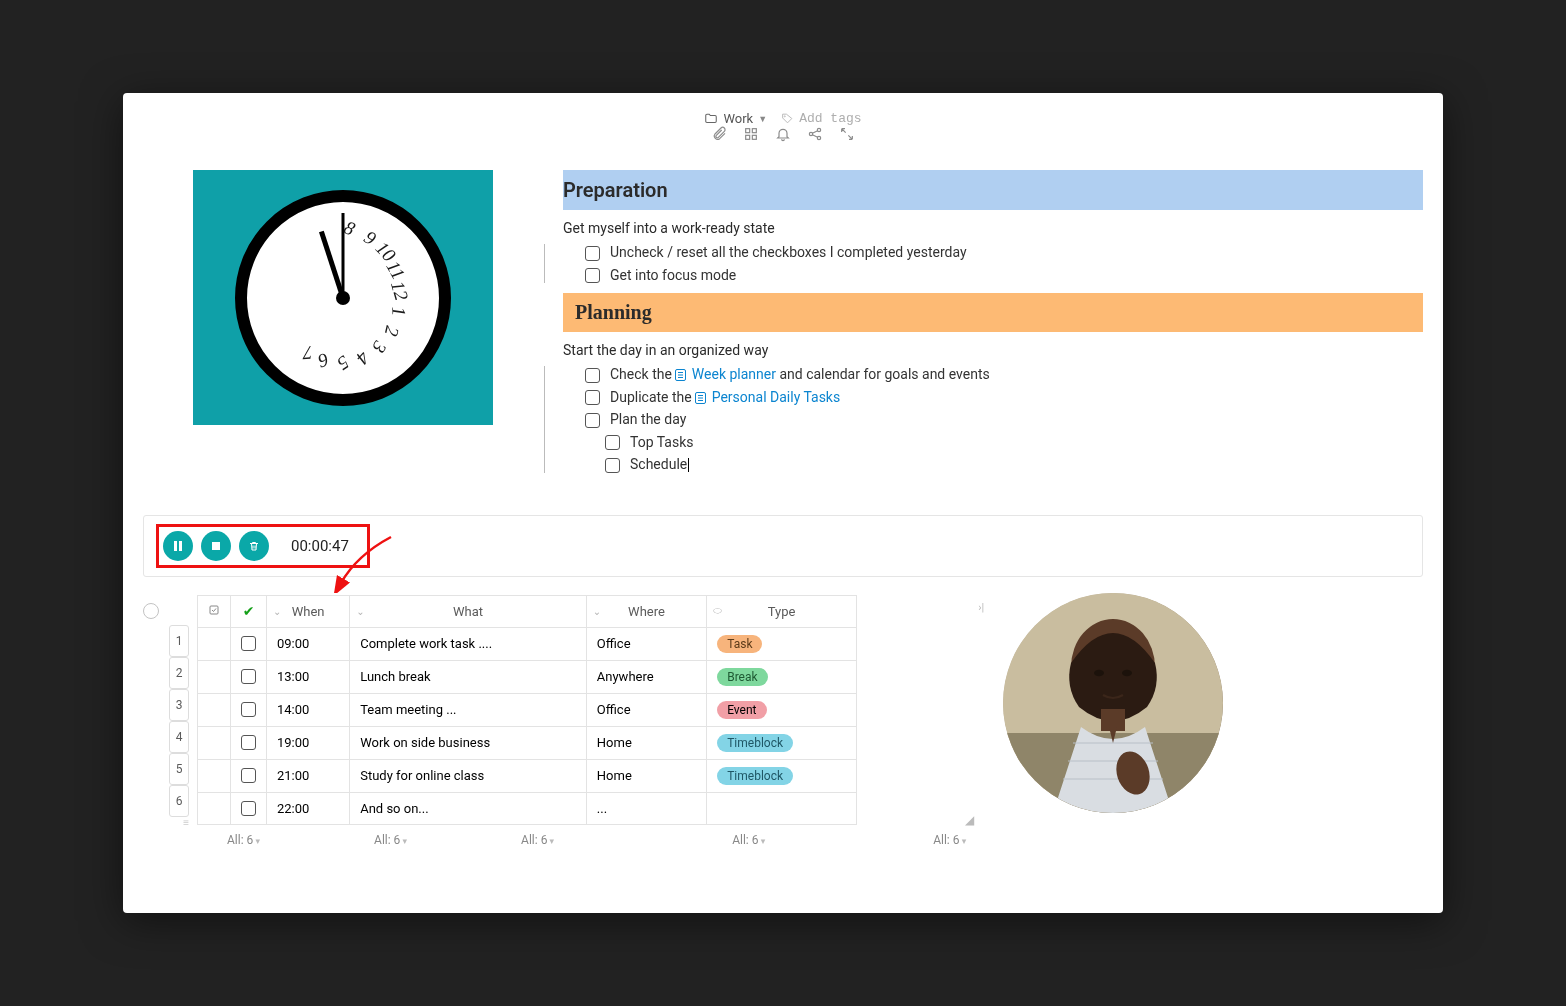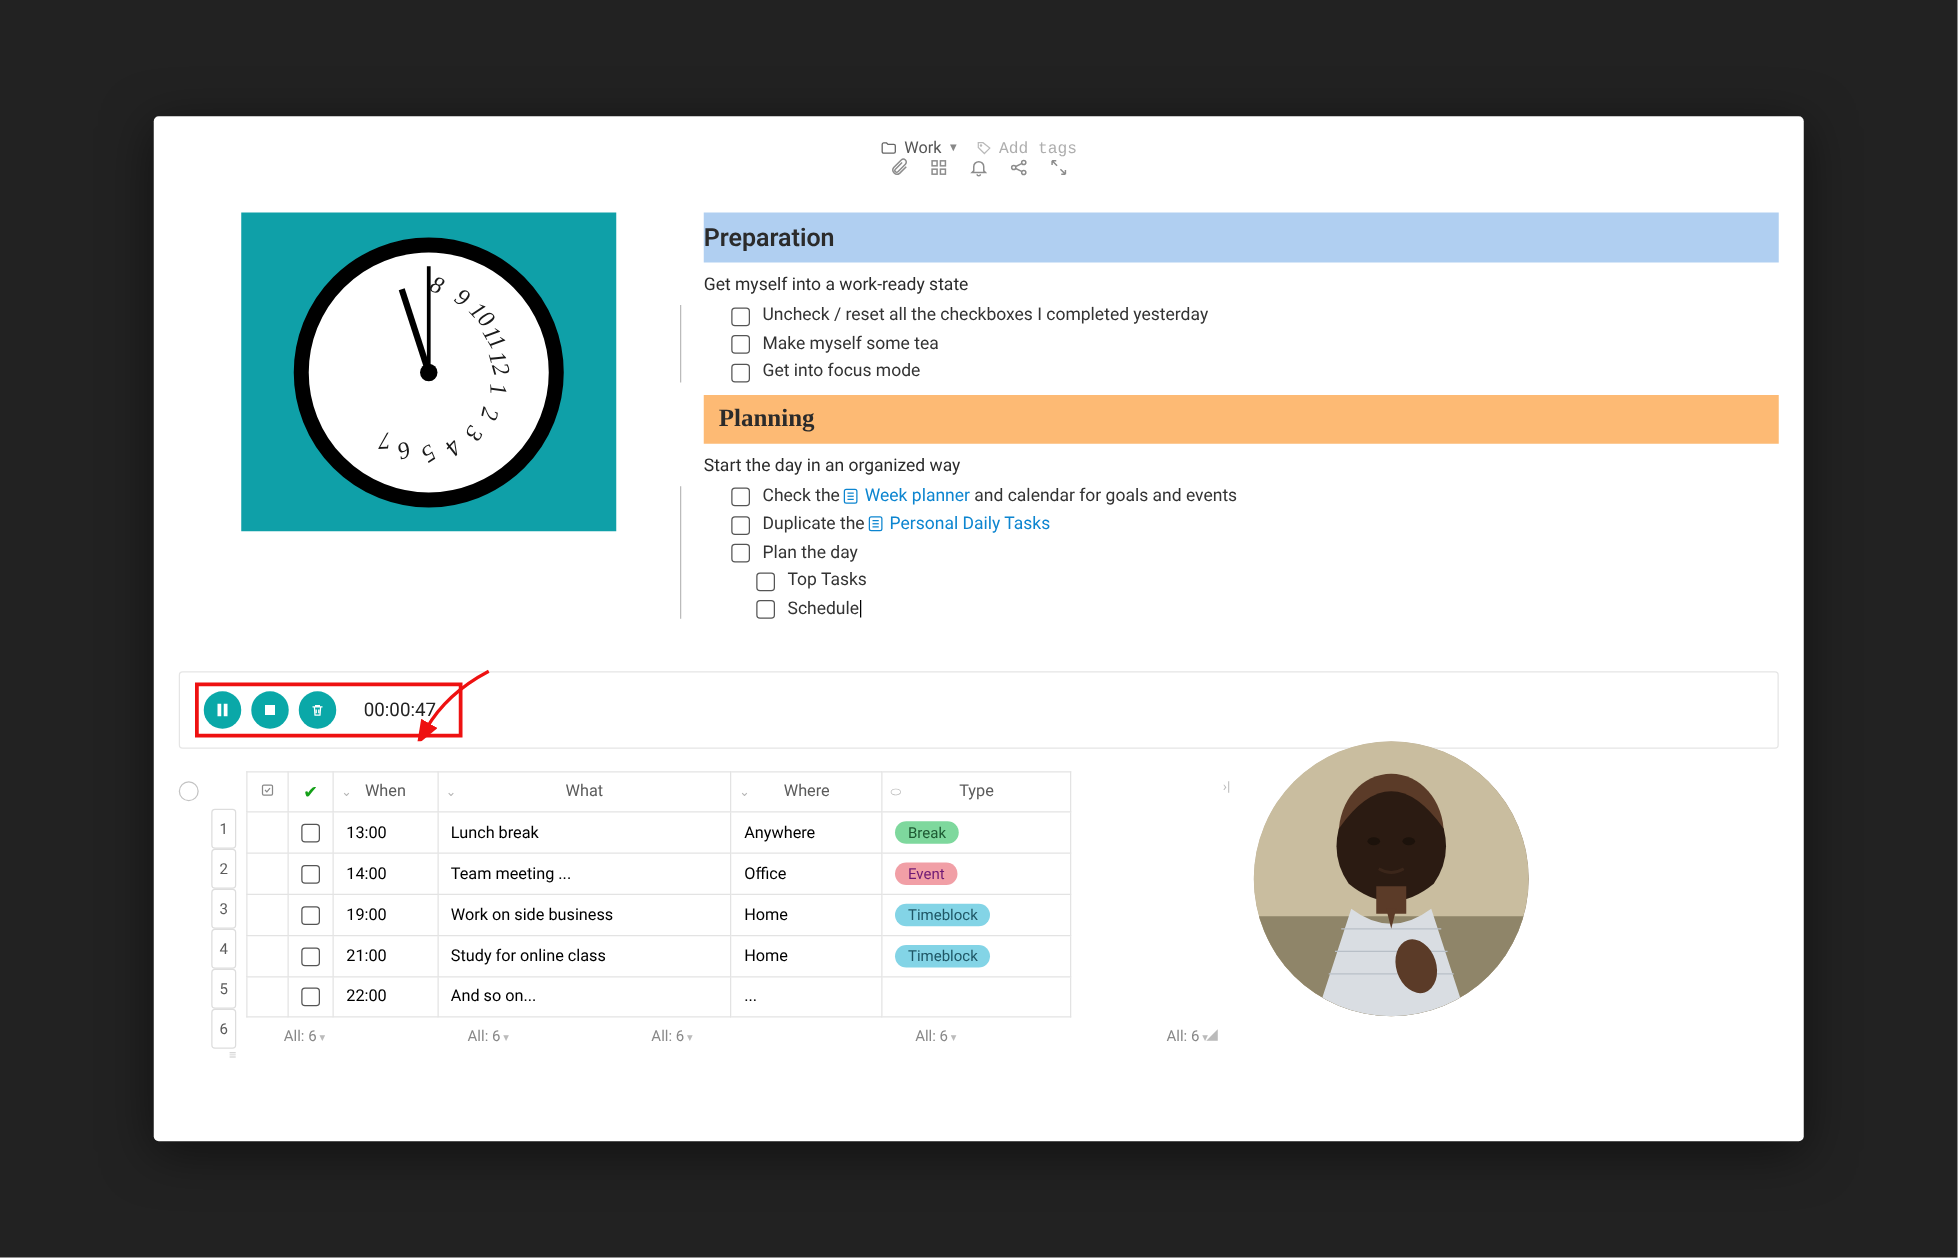--- a/index.html
+++ b/index.html
@@ -47,21 +47,21 @@
 .data-table { border-collapse: collapse; font-size: 13px; width: 660px; }
 .data-table th, .data-table td { border: 1px solid #e3e3e3; padding: 7px 10px; text-align: left; height: 32px; }
 .data-table th { color: #5b5b5b; font-weight: 400; text-align: center; position: relative; }
 .th-chk { width: 30px; }
 .th-icon { color: #b5b5b5; position: absolute; left: 6px; top: 50%; transform: translateY(-50%); font-size: 10px; }
 .chk-in-table { width: 15px; height: 15px; border: 1.5px solid #555; border-radius: 3px; margin: auto; cursor: pointer; }
 .tick { color: #14a018; font-size: 14px; }
 .badge { display: inline-block; padding: 2px 10px; border-radius: 11px; font-size: 12px; }
 .badge-task { background: #f7b47c; color: #5c3b19; }
 .badge-break { background: #7ed89d; color: #1e5a33; }
-.badge-event { background: #f19fa6; color: #701a75; }
+.badge-event { background: #f19fa6; color: #000000; }
 .badge-timeblock { background: #83d4e6; color: #1f5766; }
 .table-footer { display: flex; gap: 114px; padding: 8px 4px 0 30px; font-size: 12px; color: #888; }
 .table-footer span::after { content: ' ▾'; font-size: 9px; color: #bbb; }
 .drag-handle { color: #ccc; font-size: 10px; margin-right: 8px; align-self: flex-end; margin-bottom: 4px; }
 .handle-se { position: absolute; right: -4px; bottom: 20px; color: #bbb; font-size: 12px; cursor: se-resize; }
 
 
 .avatar { position: absolute; right: 220px; top: 500px; width: 220px; height: 220px; border-radius: 50%; overflow: hidden; background: linear-gradient(135deg, #d6ceb7 0%, #a9997a 50%, #7d6d52 100%); display: flex; align-items: center; justify-content: center; }
 .avatar svg { width: 100%; height: 100%; }
 .expand-tbl { color: #bbb; margin-left: 6px; align-self: center; cursor: pointer; font-size: 11px; }
@@ -158,24 +158,20 @@
     <div class="right-col">
       <div class="section-header-blue">Preparation</div>
       <div class="section-desc">Get myself into a work-ready state</div>
       <div class="checklist">
         <div class="check-item">
             <div class="check-box"></div>
             <span>Uncheck / reset all the checkboxes I completed yesterday</span>
           </div>
         <div class="check-item">
             <div class="check-box"></div>
-            <span>Make myself some tea</span>
-          </div>
-        <div class="check-item">
-            <div class="check-box"></div>
             <span>Get into focus mode</span>
           </div>
       </div>
       <div class="section-header-orange">Planning</div>
       <div class="section-desc">Start the day in an organized way</div>
       <div class="checklist">
         <div class="check-item">
             <div class="check-box"></div>
           <span><span>Check the </span><span class="link"><span class="link-icon"></span> <span>Week planner</span></span><span> and calendar for goals and events</span></span>
         </div>
@@ -252,20 +248,30 @@
                   <path d="M8 12l3 3 5-6"></path>
                 </svg></th>
             <th class="th-chk"><span class="tick">✔</span></th>
             <th><span class="th-icon">⌄</span><span>When</span></th>
             <th><span class="th-icon">⌄</span><span>What</span></th>
             <th><span class="th-icon">⌄</span><span>Where</span></th>
             <th><span class="th-icon">⬭</span><span>Type</span></th>
           </tr>
         </thead>
         <tbody id="table-body">
+            <tr>
+              <td style="text-align:center"></td>
+    <td style="text-align:center">
+                <div class="chk-in-table"></div>
+              </td>
+    <td>09:00</td>
+    <td>Complete work task ....</td>
+    <td>Office</td>
+    <td><span class="badge badge-task">Task</span></td>
+            </tr>
             <tr>
               <td style="text-align:center"></td>
     <td style="text-align:center">
                 <div class="chk-in-table"></div>
               </td>
     <td>13:00</td>
     <td>Lunch break</td>
     <td>Anywhere</td>
     <td><span class="badge badge-break">Break</span></td>
             </tr>

